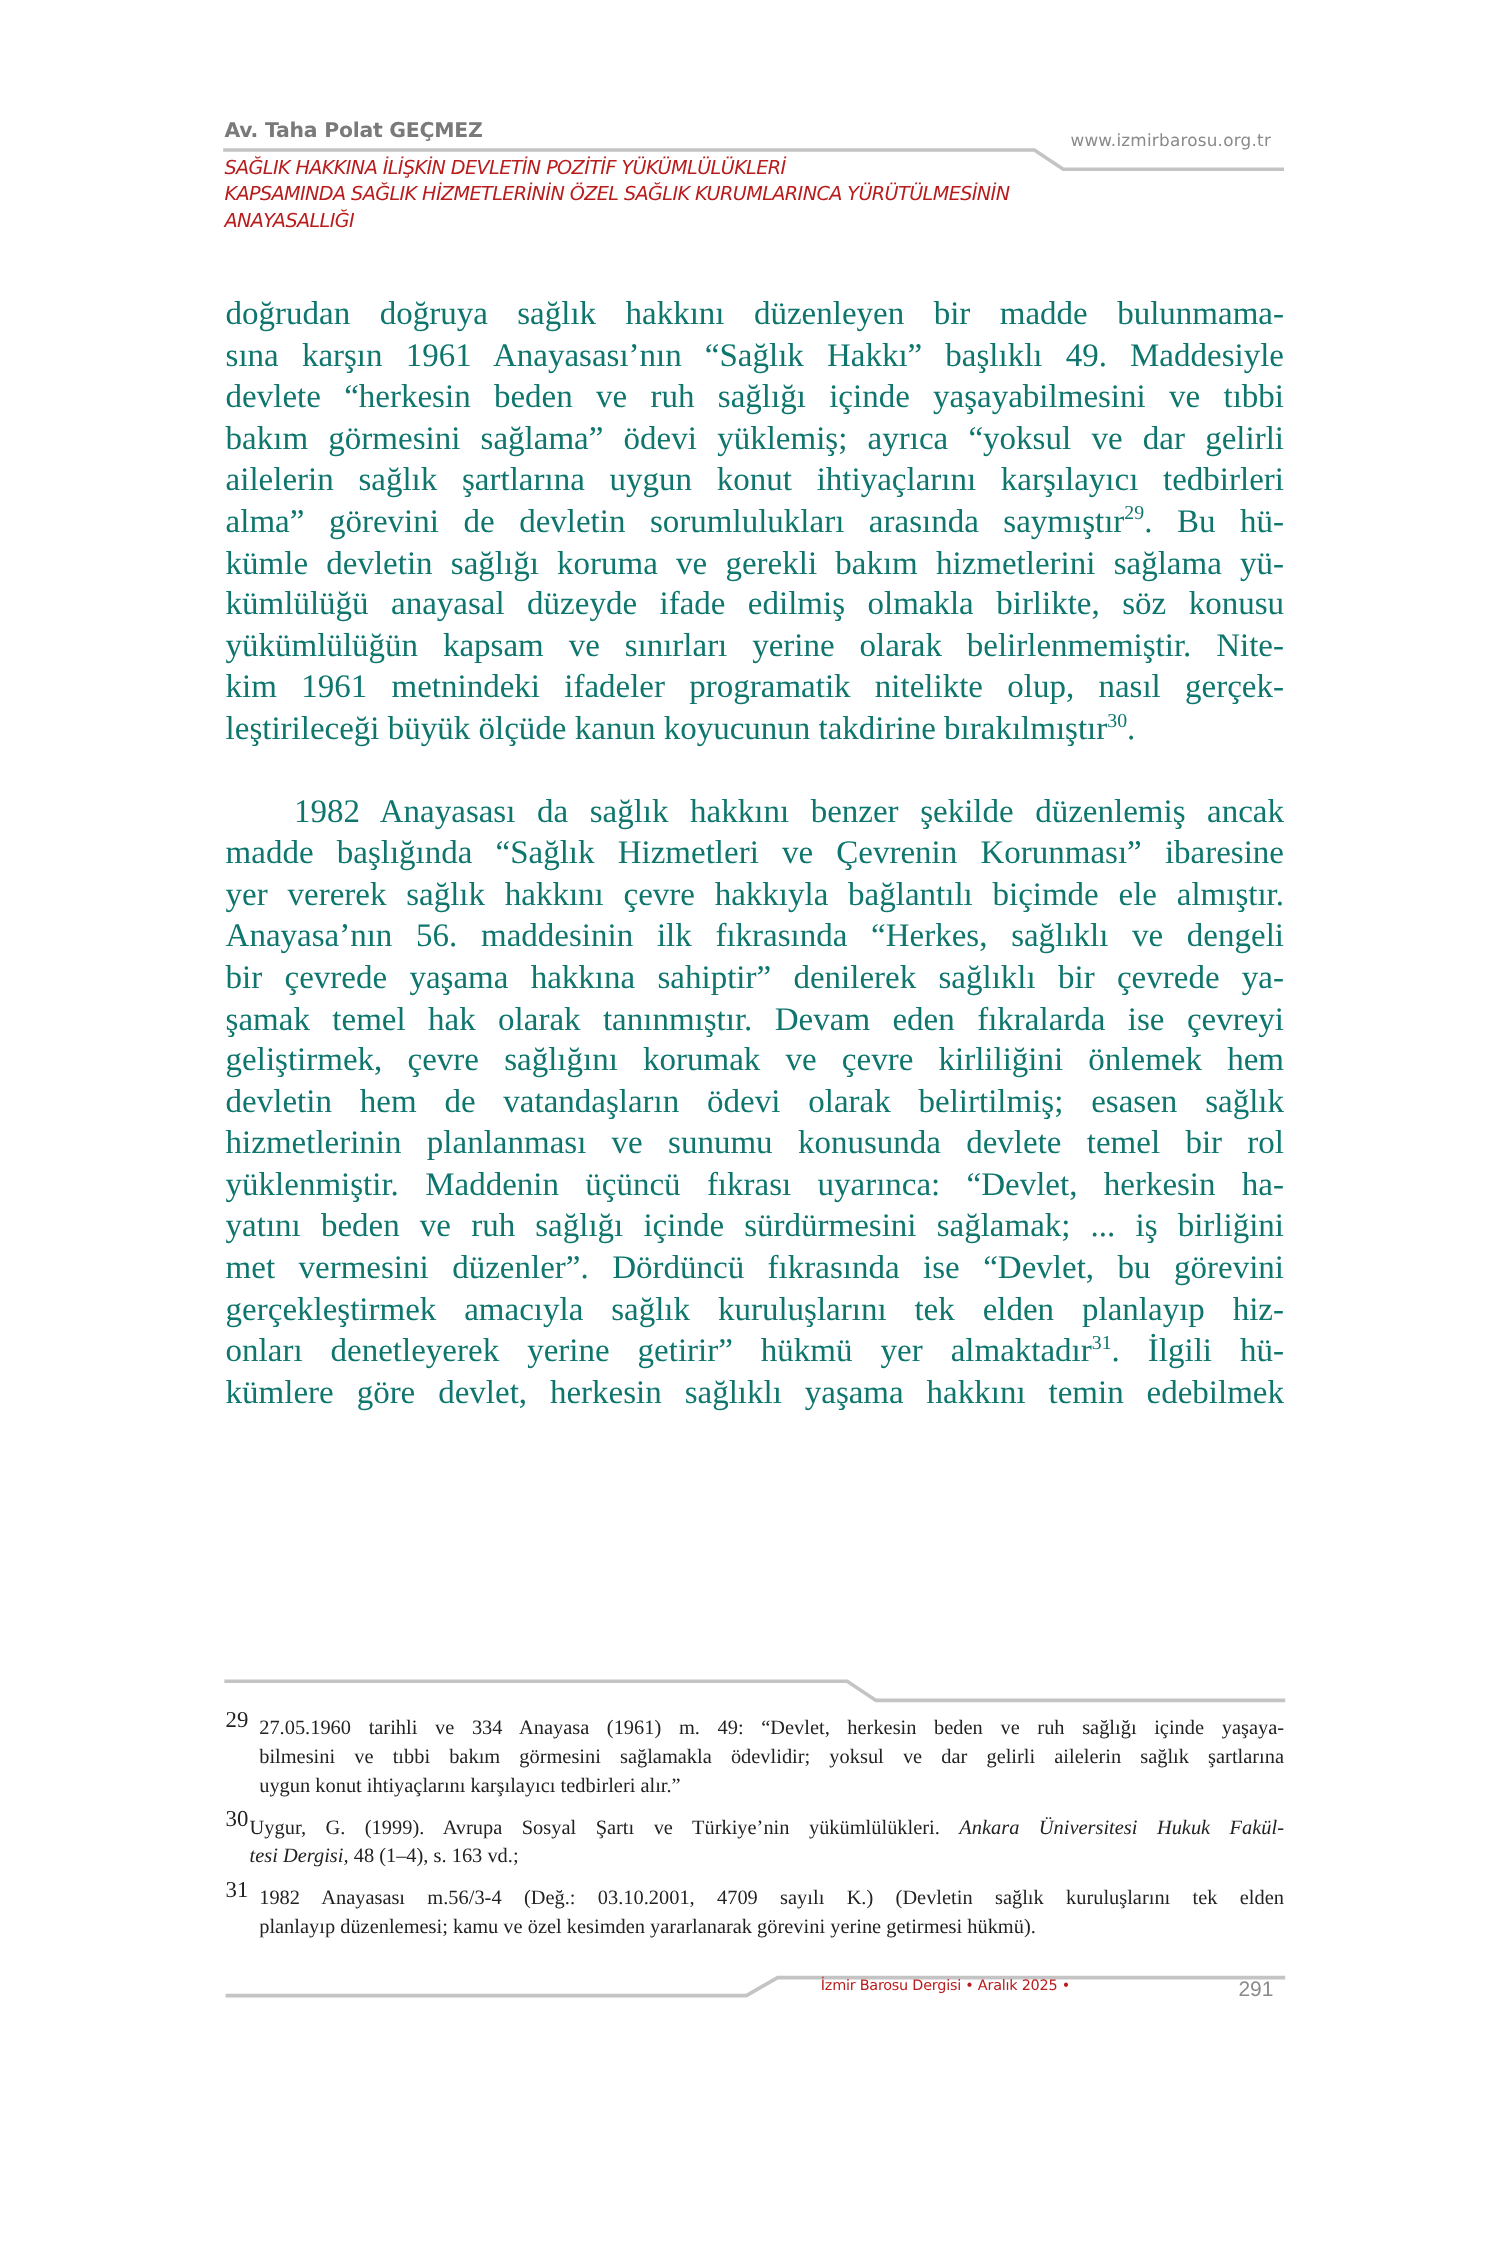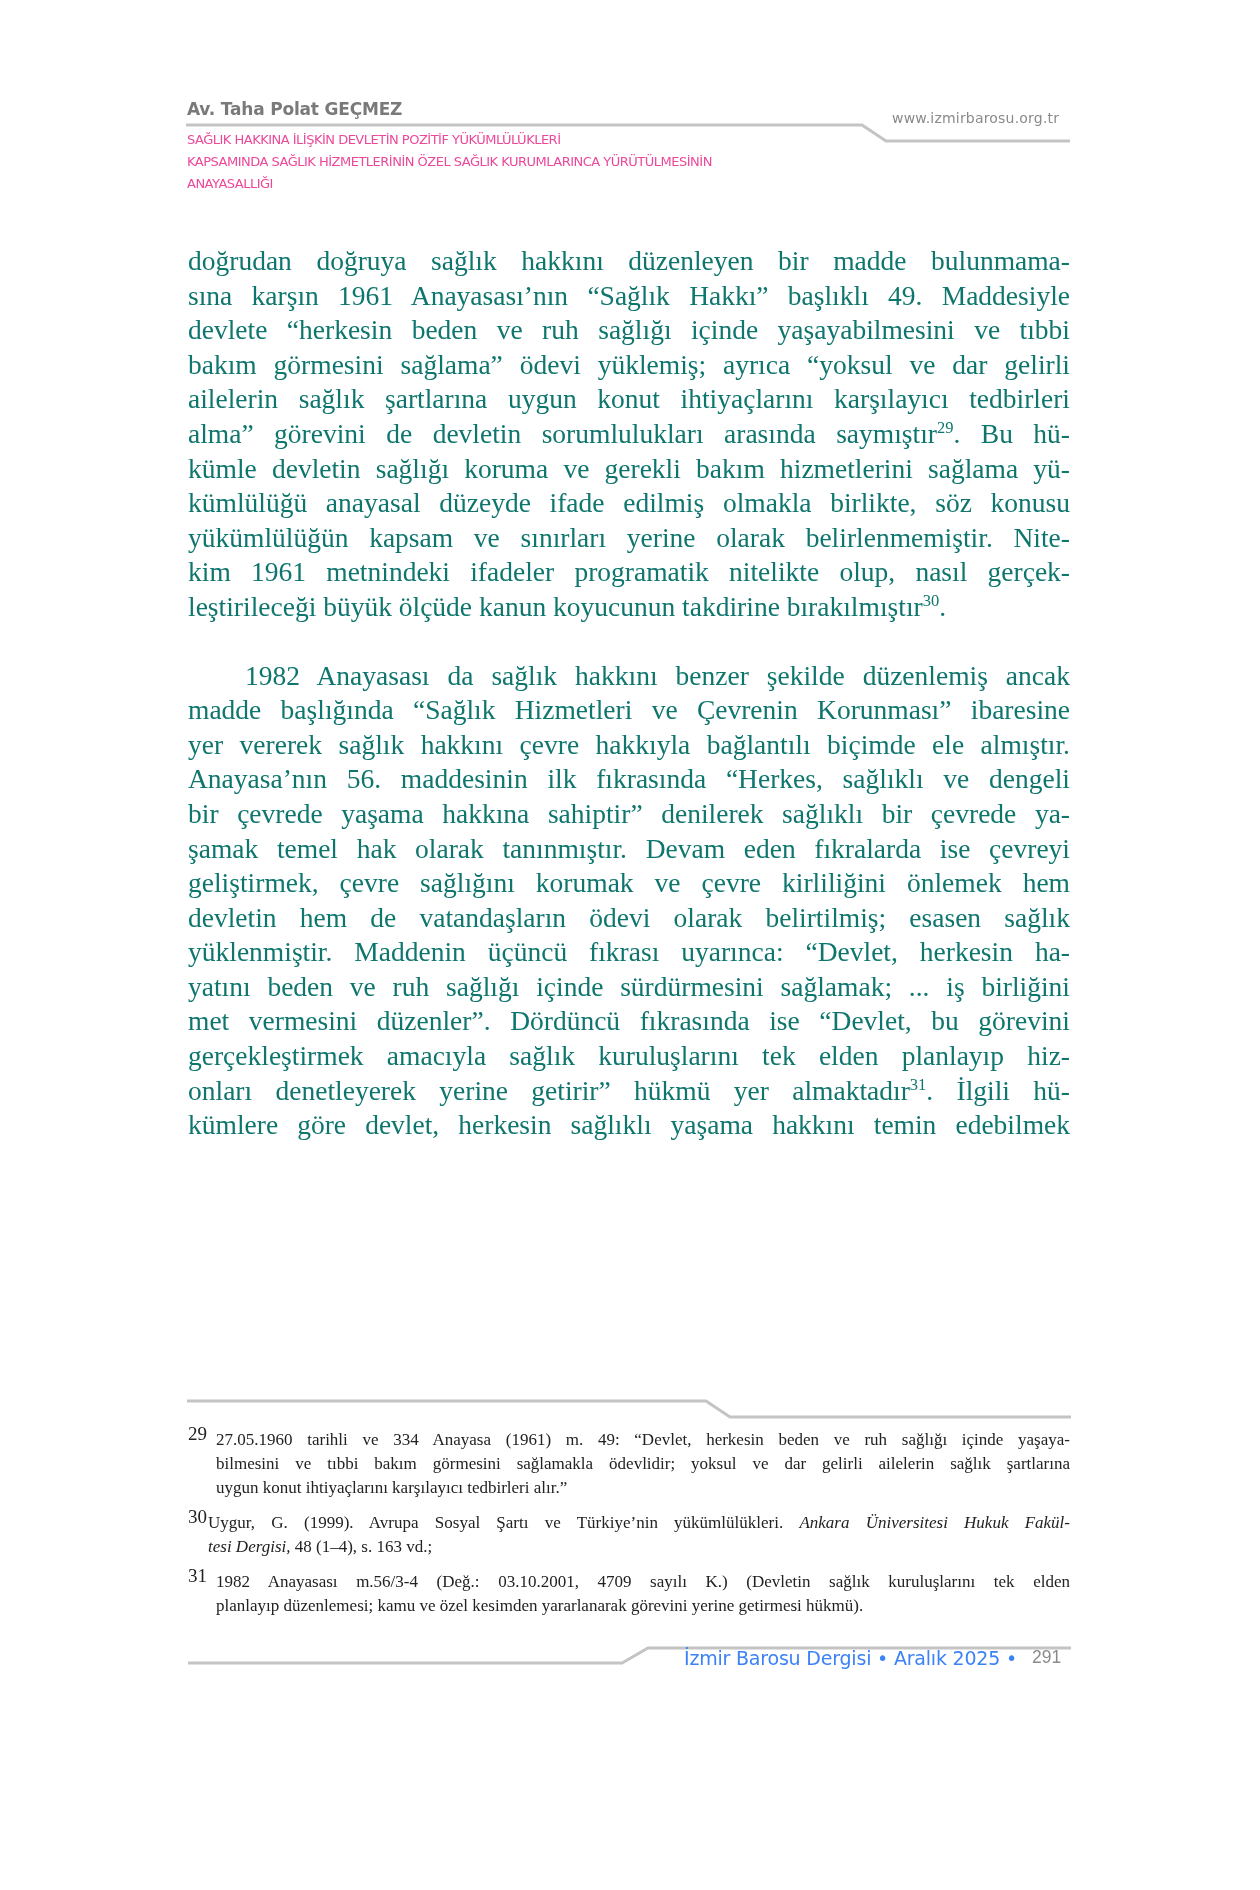--- a/index.html
+++ b/index.html
@@ -5,22 +5,22 @@
   html, body { margin: 0; padding: 0; background: #ffffff; }
   body { width: 1260px; height: 1890px; position: relative; overflow: hidden; }
   .page { position: absolute; left: 0; top: 0; width: 1260px; height: 1890px; }
 
   
   .author { position: absolute; left: 187px; top: 99px; font-family: "DejaVu Sans", sans-serif;
             font-weight: bold; font-size: 17px; color: #7a7a7a; letter-spacing: -0.2px; }
   .site-url { position: absolute; left: 892px; top: 110px; font-family: "DejaVu Sans", sans-serif;
               font-size: 14px; color: #8a8a8a; letter-spacing: 0.2px; }
   .article-title { position: absolute; left: 187px; top: 129px; width: 900px;
-                   font-family: "DejaVu Sans", sans-serif; font-size: 13px; line-height: 22px;
-                   color: #ec4899; font-weight: normal; letter-spacing: -0.5px; }
+                   font-family: "DejaVu Sans", sans-serif; font-size: 16px; line-height: 22px;
+                   color: #b91c1c; font-weight: normal; letter-spacing: -0.5px; font-style: italic; }
   .article-title div { white-space: nowrap; }
 
   svg.rule { position: absolute; left: 0; top: 0; width: 1260px; height: 1890px; pointer-events: none; }
 
   
   .body-text { position: absolute; left: 188px; top: 244px; width: 882px;
                font-family: Liberation Serif, serif; font-size: 27.5px;
                line-height: 34.6px; color: #0f766e; text-align: justify; }
   .para { margin: 0; }
   .para .line { display: block; text-align: justify; text-align-last: justify; white-space: nowrap; }
@@ -35,21 +35,21 @@
   .fn { position: relative; font-size: 17px; line-height: 24px; margin-bottom: 11px; }
   .fn-num { position: absolute; left: 0; top: -6px; font-size: 19px; }
   .fn-body { padding-left: 28px; }
   .fn-body .line { display: block; text-align: justify; text-align-last: justify; white-space: nowrap; }
   .fn-body .line.last { text-align-last: left; }
   .fn-body.narrow { padding-left: 20px; }
   em { font-style: italic; }
 
   
   .footer-journal { position: absolute; left: 684px; top: 1647px; font-family: "DejaVu Sans", sans-serif;
-                    font-size: 19px; color: #3b82f6; letter-spacing: -0.2px; white-space: nowrap; }
+                    font-size: 12px; color: #b91c1c; letter-spacing: -0.2px; white-space: nowrap; }
   .footer-page { position: absolute; left: 1032px; top: 1647px; font-family: Liberation Sans, sans-serif;
                  font-size: 17.5px; color: #8a8a8a; }
 </style>
 </head>
 <body>
 
 <div class="page">
 
   <svg class="rule" viewBox="0 0 1260 1890">
     <polyline points="186,125 862,125 886,141 1070,141" fill="none" stroke="#c4c4c4" stroke-width="3"></polyline>
@@ -82,20 +82,21 @@
 
     <p class="para para2">
       <span class="line indent">1982 Anayasası da sağlık hakkını benzer şekilde düzenlemiş ancak</span>
       <span class="line">madde başlığında “Sağlık Hizmetleri ve Çevrenin Korunması” ibaresine</span>
       <span class="line">yer vererek sağlık hakkını çevre hakkıyla bağlantılı biçimde ele almıştır.</span>
       <span class="line">Anayasa’nın 56. maddesinin ilk fıkrasında “Herkes, sağlıklı ve dengeli</span>
       <span class="line">bir çevrede yaşama hakkına sahiptir” denilerek sağlıklı bir çevrede ya-</span>
       <span class="line">şamak temel hak olarak tanınmıştır. Devam eden fıkralarda ise çevreyi</span>
       <span class="line">geliştirmek, çevre sağlığını korumak ve çevre kirliliğini önlemek hem</span>
       <span class="line">devletin hem de vatandaşların ödevi olarak belirtilmiş; esasen sağlık</span>
+      <span class="line">hizmetlerinin planlanması ve sunumu konusunda devlete temel bir rol</span>
       <span class="line">yüklenmiştir. Maddenin üçüncü fıkrası uyarınca: “Devlet, herkesin ha-</span>
       <span class="line">yatını beden ve ruh sağlığı içinde sürdürmesini sağlamak; ... iş birliğini</span>
       <span class="line">met vermesini düzenler”. Dördüncü fıkrasında ise “Devlet, bu görevini</span>
       <span class="line">gerçekleştirmek amacıyla sağlık kuruluşlarını tek elden planlayıp hiz-</span>
       <span class="line"><span>onları denetleyerek yerine getirir” hükmü yer almaktadır</span><sup>31</sup><span>. İlgili hü-</span></span>
       <span class="line">kümlere göre devlet, herkesin sağlıklı yaşama hakkını temin edebilmek</span>
     </p>
   </div>
 
   <div class="footnotes">

